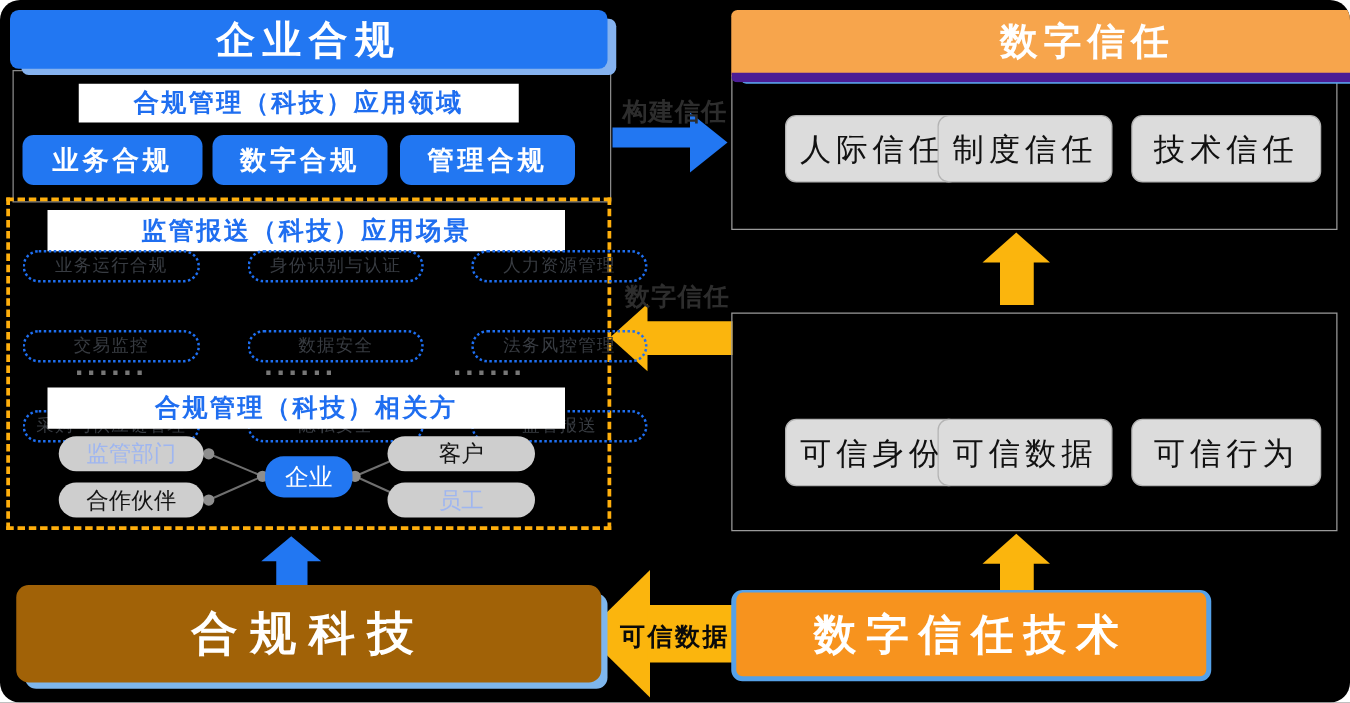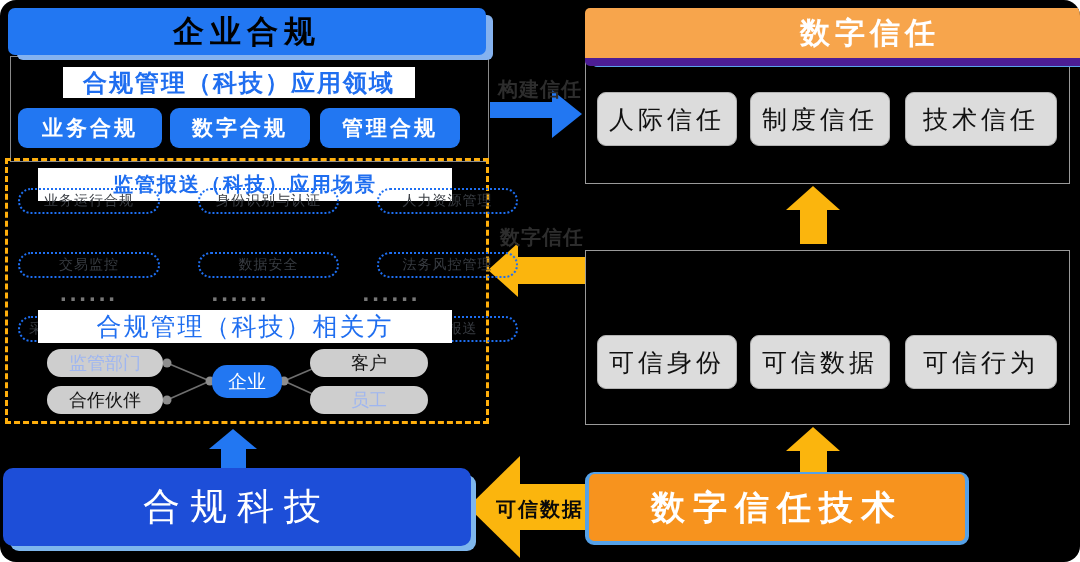--- a/index.html
+++ b/index.html
@@ -3,68 +3,68 @@
 <meta charset="utf-8">
 <style>
   html,body{margin:0;padding:0;background:#fff;}
   body{font-family:"Liberation Sans","DejaVu Sans",sans-serif;}
   #canvas{position:relative;width:1080px;height:562px;background:#000;border-radius:16px;overflow:hidden;}
   .abs{position:absolute;}
   .ctr{display:flex;align-items:center;justify-content:center;}
 
   
   .hdr-blue{left:8px;top:8px;width:478px;height:47px;background:#2277f2;border-radius:7px;
-            box-shadow:8px 6px 0 -1px #85b2ef;color:#000000;font-size:31px;font-weight:bold;letter-spacing:6px;z-index:3;}
+            box-shadow:8px 6px 0 -1px #85b2ef;color:#ffffff;font-size:31px;font-weight:bold;letter-spacing:6px;z-index:3;}
   .domain-box{left:10px;top:56px;width:477px;height:104px;border:1.5px solid #8a8a8a;z-index:1;}
   .domain-bar{left:63px;top:67px;width:352px;height:31px;background:#fff;color:#1f6ef0;
-              font-size:24px;font-weight:bold;letter-spacing:2px;z-index:2;}
+              font-size:20px;font-weight:bold;letter-spacing:2px;z-index:2;}
   .dom-btn{top:108px;height:40px;background:#2277f2;border-radius:9px;color:#fff;
            font-size:21px;font-weight:bold;letter-spacing:3px;z-index:2;}
   .dom-btn.b0{left:18px;width:144px;}
   .dom-btn.b1{left:170px;width:140px;}
   .dom-btn.b2{left:320px;width:140px;}
 
   .dashed-box{left:5px;top:158px;width:484px;height:266px;border:3px dashed #ffaf0c;box-sizing:border-box;z-index:1;}
   .scene-bar{left:38px;top:168px;width:414px;height:33px;background:#fff;color:#1f6ef0;
              font-size:20px;font-weight:bold;letter-spacing:2px;z-index:2;}
-  .pill-grid{left:18px;top:188px;width:444px;display:grid;grid-template-columns:142px 141px 141px;
+  .pill-grid{left:18px;top:200px;width:444px;display:grid;grid-template-columns:142px 141px 141px;
              column-gap:10px;row-gap:5px;z-index:2;gap:38px;}
   .scene-pill{height:26px;border:2px dotted #1e6ff2;border-radius:15px;box-sizing:border-box;
               color:#383c42;font-size:14px;letter-spacing:1px;display:flex;align-items:center;justify-content:center;white-space:nowrap;}
   .dots-row{left:18px;top:284px;width:444px;display:grid;grid-template-columns:142px 141px 141px;column-gap:10px;z-index:2;}
   .dots{color:#777;font-size:24px;font-weight:bold;letter-spacing:3px;text-align:center;line-height:18px;height:18px;overflow:hidden;}
 
   .party-bar{left:38px;top:310px;width:414px;height:33px;background:#fff;color:#1f6ef0;
-             font-size:25px;font-weight:normal;letter-spacing:2px;z-index:2;}
+             font-size:20px;font-weight:bold;letter-spacing:2px;z-index:2;}
   .party-pill{height:28px;background:#cecece;border-radius:15px;font-size:18px;font-weight:500;z-index:3;}
   .party-pill.blue-text{color:#9fb6f0;}
   .party-pill.dark-text{color:#141414;}
   .pp0{left:47px;top:349px;width:116px;}
   .pp1{left:47px;top:386px;width:116px;}
   .pp2{left:310px;top:349px;width:118px;}
   .pp3{left:310px;top:386px;width:118px;}
   .enterprise{left:212px;top:365px;width:70px;height:33px;background:#2277f2;border-radius:15px;
               color:#fff;font-size:19px;font-weight:500;z-index:3;}
   .enterprise span{text-underline-offset:3px;}
   #party-net{left:158px;top:350px;z-index:2;}
 
-  .tech-blue{left:3px;top:468px;width:468px;height:78px;background:#1d4ed8;border-radius:10px;
-             box-shadow:6px 6px 0 -1px #7eb6ec;color:#fff;font-size:37px;font-weight:normal;letter-spacing:10px;z-index:3;}
+  .tech-blue{left:13px;top:468px;width:468px;height:78px;background:#a16207;border-radius:10px;
+             box-shadow:6px 6px 0 -1px #7eb6ec;color:#fff;font-size:37px;font-weight:bold;letter-spacing:10px;z-index:3;}
 
   
   .hdr-orange{width:570px;height:50px;background:#f7a54c;border-radius:5px;border-bottom:8px solid #4c1d95;
               box-shadow:7px 2px 0 -1px #5aa3ec;box-sizing:content-box;color:#fff;font-size:30px;font-weight:bold;letter-spacing:5px;z-index:3;}
   .hdr-dt{left:585px;top:8px;}
   .hdr-ts{left:585px;top:243px;}
   .gray-frame{left:585px;width:485px;border:1.5px solid #9a9a9a;box-sizing:border-box;z-index:1;}
   .frame-dt{top:60px;height:124px;}
   .frame-ts{top:250px;height:175px;}
   .gray-card{top:0;height:54px;background:#dcdcdc;border:1px solid #b3b3b3;border-radius:9px;box-sizing:border-box;
              color:#111;font-size:25px;font-weight:500;letter-spacing:4px;z-index:2;}
-  .gc0{left:597px;width:140px;text-align:center;}
+  .gc0{left:628px;width:140px;text-align:center;}
   .gc1{left:750px;width:140px;}
   .gc2{left:905px;width:152px;}
   .row-dt{top:92px;}
   .row-ts{top:335px;}
   .tech-orange{left:585px;top:472px;width:384px;height:73px;background:#f7931e;border:4px solid #55a1e8;border-top-width:2px;
                border-radius:9px;box-sizing:border-box;color:#fff;font-size:34px;font-weight:bold;letter-spacing:8px;z-index:3;}
 
   
   .shaft{position:absolute;background:#2277f2;}
   .shaft.y{background:#fbb50d;}

